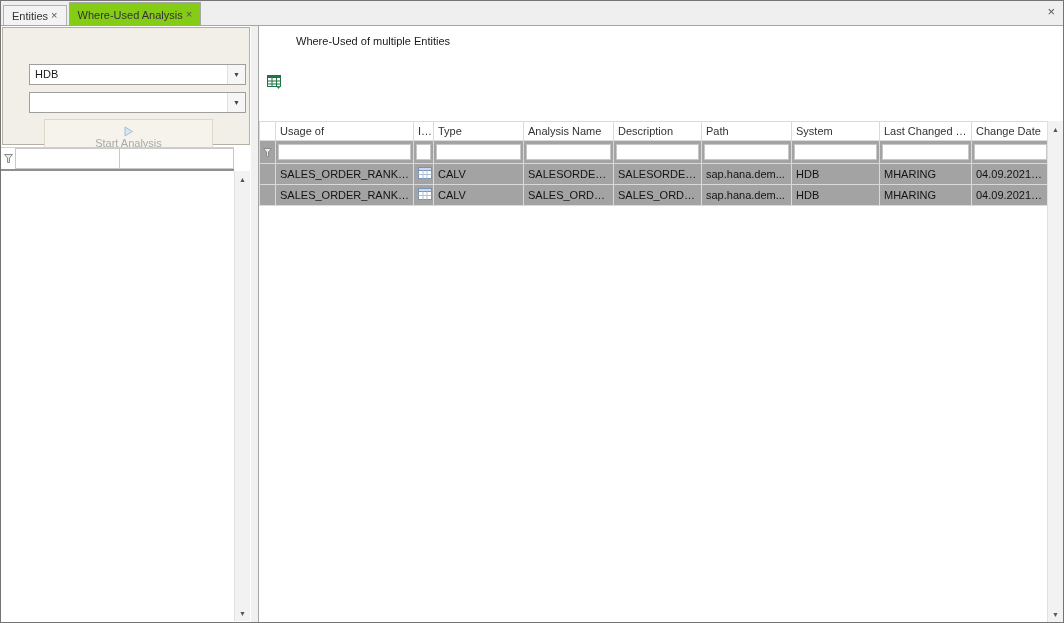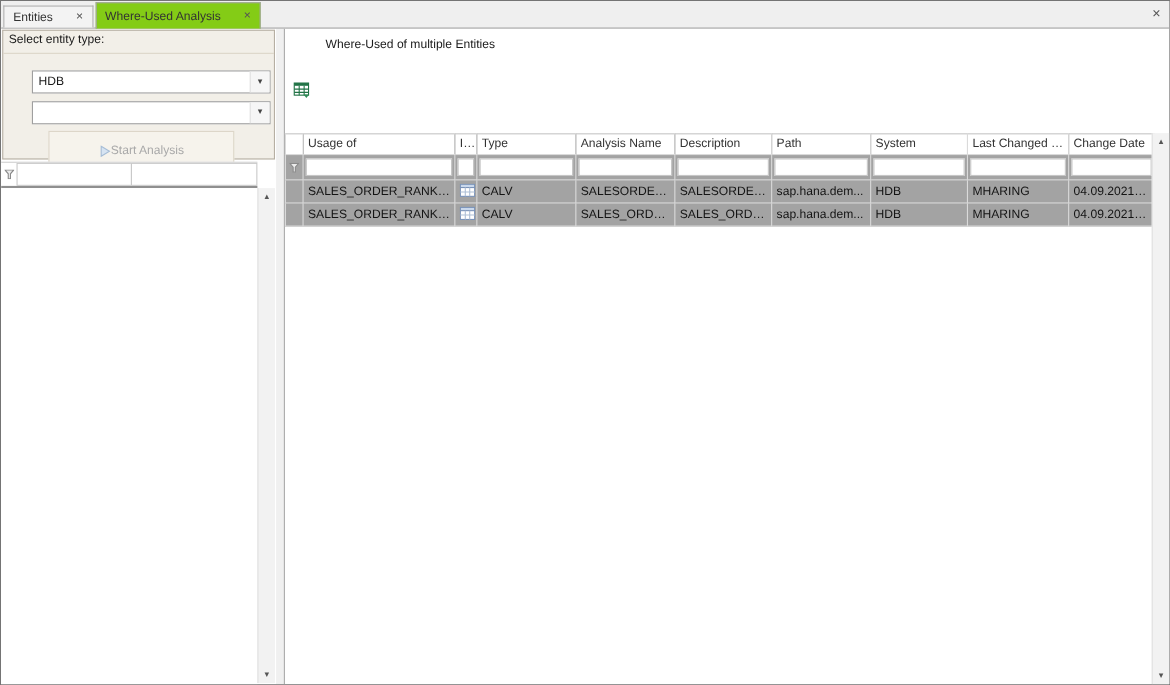--- a/index.html
+++ b/index.html
@@ -2,39 +2,39 @@
 <html><head>
 <meta charset="utf-8">
 <style>
   html,body{margin:0;padding:0;background:#d8d8d8;}
   .window{position:relative;width:1064px;height:623px;box-sizing:border-box;border:1px solid #747474;
           background:#fff;font-family:"Liberation Sans",sans-serif;font-size:11px;color:#1a1a1a;overflow:hidden;}
 
   
   .tabbar{position:absolute;left:0;top:0;right:0;height:24px;background:#efefef;
           border-bottom:1px solid #a6a6a6;display:flex;align-items:flex-end;z-index:2;}
-  .doc-tab{display:flex;align-items:center;gap:21px;padding:0 8px;height:19px;margin-left:2px;
+  .doc-tab{display:flex;align-items:center;gap:3px;padding:0 8px;height:19px;margin-left:2px;
            background:#f3f3f3;border:1px solid #b0b0b0;border-bottom:none;color:#333;cursor:default;}
   .doc-tab.active{background:#84cc16;height:23px;margin-bottom:-1px;z-index:3;border-color:#a6a6a6;}
   .tab-close{font-size:11px;color:#555;line-height:1;}
   .window-close{position:absolute;right:8px;top:4px;font-size:13px;color:#555;z-index:5;line-height:1;}
 
   
   .left-panel{position:absolute;left:0;top:25px;width:250px;bottom:0;background:#fff;}
   .entity-group{position:absolute;left:1px;top:1px;width:248px;height:118px;box-sizing:border-box;
                 background:#f2efe8;border:1px solid #b6afa3;}
   .entity-group-header{height:16px;padding:2px 5px;border-bottom:1px solid #dcd5c8;}
   .combo{position:absolute;left:26px;width:217px;height:21px;box-sizing:border-box;background:#fff;
          border:1px solid #9f9f9f;display:flex;align-items:stretch;}
   .combo-value{flex:1;padding:3px 5px;overflow:hidden;white-space:nowrap;}
   .combo-btn{width:17px;display:flex;align-items:center;justify-content:center;font-size:7px;color:#444;
              background:#f6f6f6;border-left:1px solid #e0e0e0;}
   .start-btn{position:absolute;left:41px;top:91px;width:169px;height:36px;box-sizing:border-box;
              background:#f6f3ec;border:1px solid #ddd6c9;color:#a9a9a9;font:inherit;
-             display:flex;align-items:center;justify-content:center;gap:0;}
+             display:flex;align-items:center;justify-content:center;gap:0;flex-direction:column;}
   .tree-filter-row{position:absolute;left:0;top:121px;width:233px;height:24px;box-sizing:border-box;
                    border-top:1px solid #cfcfcf;border-bottom:2px solid #8f8f8f;display:flex;background:#fff;}
   .tree-funnel-cell{width:14px;display:flex;align-items:center;justify-content:center;}
   .tree-filter-cell{box-sizing:border-box;border:1px solid #c9c9c9;background:#fff;height:100%;}
   .tree-filter-cell.c1{width:105px;}
   .tree-filter-cell.c2{flex:1;margin-left:-1px;}
   .tree-body{position:absolute;left:0;top:145px;right:17px;bottom:0;background:#fff;}
 
   
   .vscroll{position:absolute;width:16px;box-sizing:border-box;background:#f2f2f2;border-left:1px solid #e0e0e0;
@@ -78,21 +78,20 @@
     </div>
     <div class="doc-tab active">
       <span>Where-Used Analysis</span>
       <span class="tab-close">×</span>
     </div>
   </div>
   <span class="window-close">×</span>
 
   <div class="left-panel">
     <div class="entity-group">
-      <div class="entity-group-header">Select entity type:</div>
 
       <div class="combo" style="top:36px;">
         <span class="combo-value">HDB</span>
         <span class="combo-btn">▼</span>
       </div>
 
       <div class="combo" style="top:64px;">
         <span class="combo-value"></span>
         <span class="combo-btn">▼</span>
       </div>

